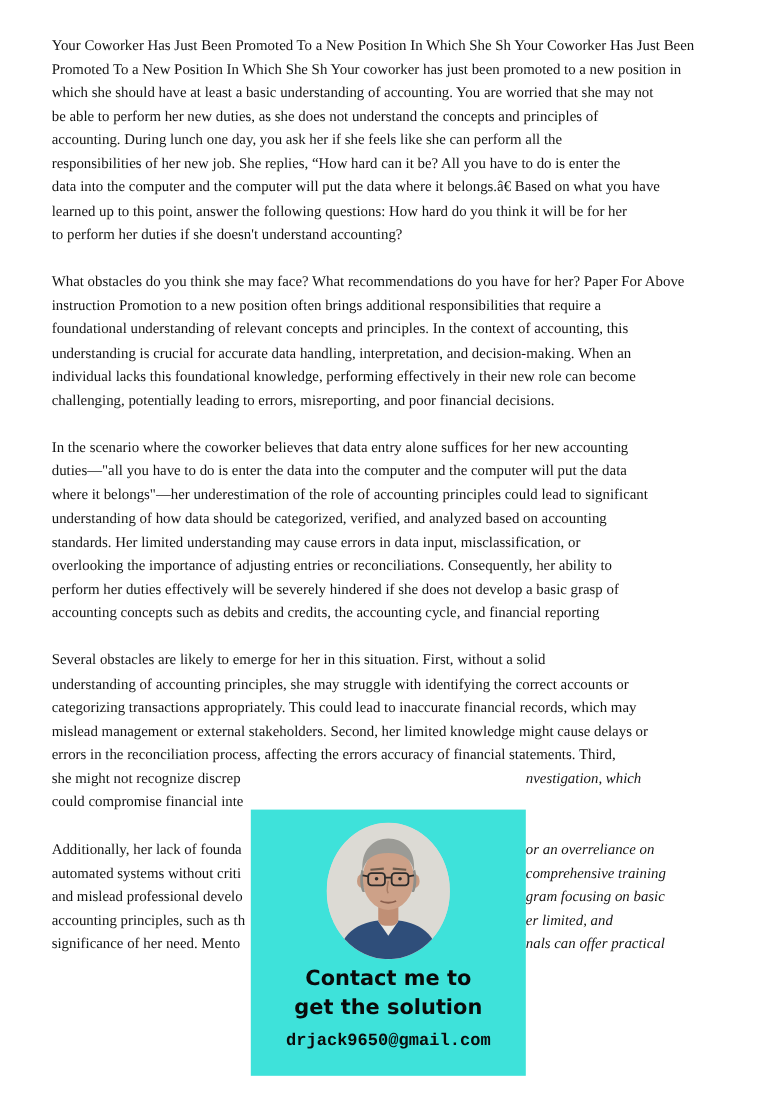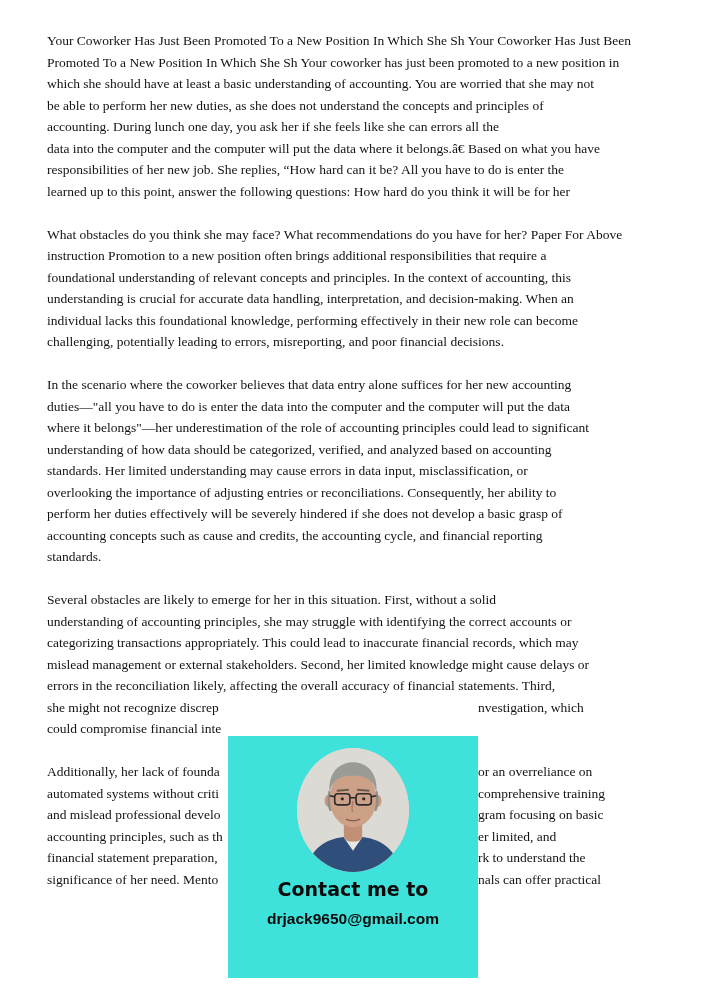--- a/index.html
+++ b/index.html
@@ -23,20 +23,21 @@
   .line {
     line-height: 21.5px;
     height: 21.5px;
     white-space: pre;
     position: relative;
   }
   .frag-right {
     position: absolute;
     left: 431px;
     top: 0;
+    font-style: italic;
   }
   .overlay {
     position: absolute;
     left: 228px;
     top: 736px;
     width: 250px;
     height: 242px;
     background: #3ee2da;
     z-index: 5;
     text-align: center;
@@ -51,78 +52,77 @@
   }
   .photo svg { display: block; width: 100%; height: 100%; }
   .promo-line {
     font-family: "DejaVu Sans", sans-serif;
     font-weight: bold;
     font-size: 19px;
     line-height: 27px;
     color: #0a0a0a;
   }
   .promo-email {
-    font-family: Liberation Sans, sans-serif;
+    font-family: Liberation Mono, monospace;
     font-weight: bold;
     font-size: 15.5px;
     line-height: 22px;
     margin-top: 5px;
     color: #0a0a0a;
   }
 </style>
 </head>
 <body>
 
 <div class="page">
 
   <div class="document">
       <div class="paragraph">
         <div class="line">Your Coworker Has Just Been Promoted To a New Position In Which She Sh Your Coworker Has Just Been</div>
         <div class="line">Promoted To a New Position In Which She Sh Your coworker has just been promoted to a new position in</div>
         <div class="line">which she should have at least a basic understanding of accounting. You are worried that she may not</div>
         <div class="line">be able to perform her new duties, as she does not understand the concepts and principles of</div>
-        <div class="line">accounting. During lunch one day, you ask her if she feels like she can errors all the</div>
+        <div class="line">accounting. During lunch one day, you ask her if she feels like she can perform all the</div>
+        <div class="line">responsibilities of her new job. She replies, “How hard can it be? All you have to do is enter the</div>
         <div class="line">data into the computer and the computer will put the data where it belongs.â€ Based on what you have</div>
-        <div class="line">responsibilities of her new job. She replies, “How hard can it be? All you have to do is enter the</div>
         <div class="line">learned up to this point, answer the following questions: How hard do you think it will be for her</div>
+        <div class="line">to perform her duties if she doesn't understand accounting?</div>
       </div>
       <div class="paragraph">
         <div class="line">What obstacles do you think she may face? What recommendations do you have for her? Paper For Above</div>
         <div class="line">instruction Promotion to a new position often brings additional responsibilities that require a</div>
         <div class="line">foundational understanding of relevant concepts and principles. In the context of accounting, this</div>
         <div class="line">understanding is crucial for accurate data handling, interpretation, and decision-making. When an</div>
         <div class="line">individual lacks this foundational knowledge, performing effectively in their new role can become</div>
         <div class="line">challenging, potentially leading to errors, misreporting, and poor financial decisions.</div>
       </div>
       <div class="paragraph">
         <div class="line">In the scenario where the coworker believes that data entry alone suffices for her new accounting</div>
         <div class="line">duties—"all you have to do is enter the data into the computer and the computer will put the data</div>
         <div class="line">where it belongs"—her underestimation of the role of accounting principles could lead to significant</div>
         <div class="line">understanding of how data should be categorized, verified, and analyzed based on accounting</div>
         <div class="line">standards. Her limited understanding may cause errors in data input, misclassification, or</div>
         <div class="line">overlooking the importance of adjusting entries or reconciliations. Consequently, her ability to</div>
         <div class="line">perform her duties effectively will be severely hindered if she does not develop a basic grasp of</div>
-        <div class="line">accounting concepts such as cause and credits, the accounting cycle, and financial reporting</div>
-        <div class="line">standards.</div>
+        <div class="line">accounting concepts such as debits and credits, the accounting cycle, and financial reporting</div>
       </div>
       <div class="paragraph">
         <div class="line">Several obstacles are likely to emerge for her in this situation. First, without a solid</div>
         <div class="line">understanding of accounting principles, she may struggle with identifying the correct accounts or</div>
         <div class="line">categorizing transactions appropriately. This could lead to inaccurate financial records, which may</div>
         <div class="line">mislead management or external stakeholders. Second, her limited knowledge might cause delays or</div>
-        <div class="line">errors in the reconciliation likely, affecting the overall accuracy of financial statements. Third,</div>
+        <div class="line">errors in the reconciliation process, affecting the errors accuracy of financial statements. Third,</div>
         <div class="line"><span>she might not recognize discrep</span><span class="frag-right">nvestigation, which</span></div>
         <div class="line"><span>could compromise financial inte</span><span class="frag-right"></span></div>
       </div>
       <div class="paragraph">
         <div class="line"><span>Additionally, her lack of founda</span><span class="frag-right">or an overreliance on</span></div>
         <div class="line"><span>automated systems without criti</span><span class="frag-right">comprehensive training</span></div>
         <div class="line"><span>and mislead professional develo</span><span class="frag-right">gram focusing on basic</span></div>
         <div class="line"><span>accounting principles, such as th</span><span class="frag-right">er limited, and</span></div>
-        <div class="line"><span>financial statement preparation, </span><span class="frag-right">rk to understand the</span></div>
         <div class="line"><span>significance of her need. Mento</span><span class="frag-right">nals can offer practical</span></div>
       </div>
     </div>
 
   <div class="overlay" style="background: rgb(62, 226, 218);">
     <div class="photo">
       <svg viewBox="0 0 110 122" xmlns="http://www.w3.org/2000/svg">
         <rect x="0" y="0" width="110" height="122" fill="#dcdad4"></rect>
 
         <path d="M10 122 C12 96 32 87 55 87 C78 87 98 96 100 122 Z" fill="#2f4e7a"></path>
@@ -153,16 +153,17 @@
 
         <circle cx="44.5" cy="50" r="1.6" fill="#2b2b2b"></circle>
         <circle cx="65.5" cy="50" r="1.6" fill="#2b2b2b"></circle>
 
         <path d="M55 52 C54 58 53 61 55 63" stroke="#a97e66" stroke-width="1.4" fill="none"></path>
 
         <path d="M48 70 C52 72 58 72 62 70" stroke="#8a5f4d" stroke-width="1.6" fill="none"></path>
       </svg>
     </div>
     <div class="promo-line">Contact me to</div>
+    <div class="promo-line">get the solution</div>
     <div class="promo-email">drjack9650@gmail.com</div>
   </div>
 
 </div>
 
 </body></html>

